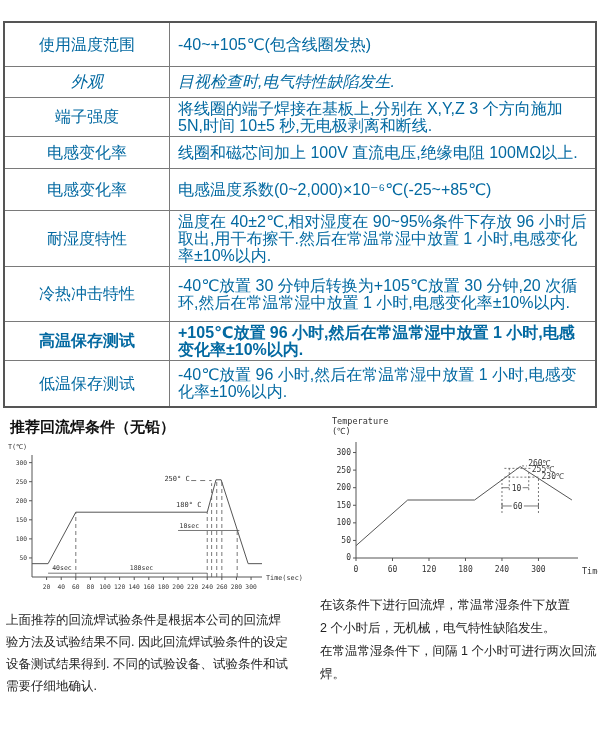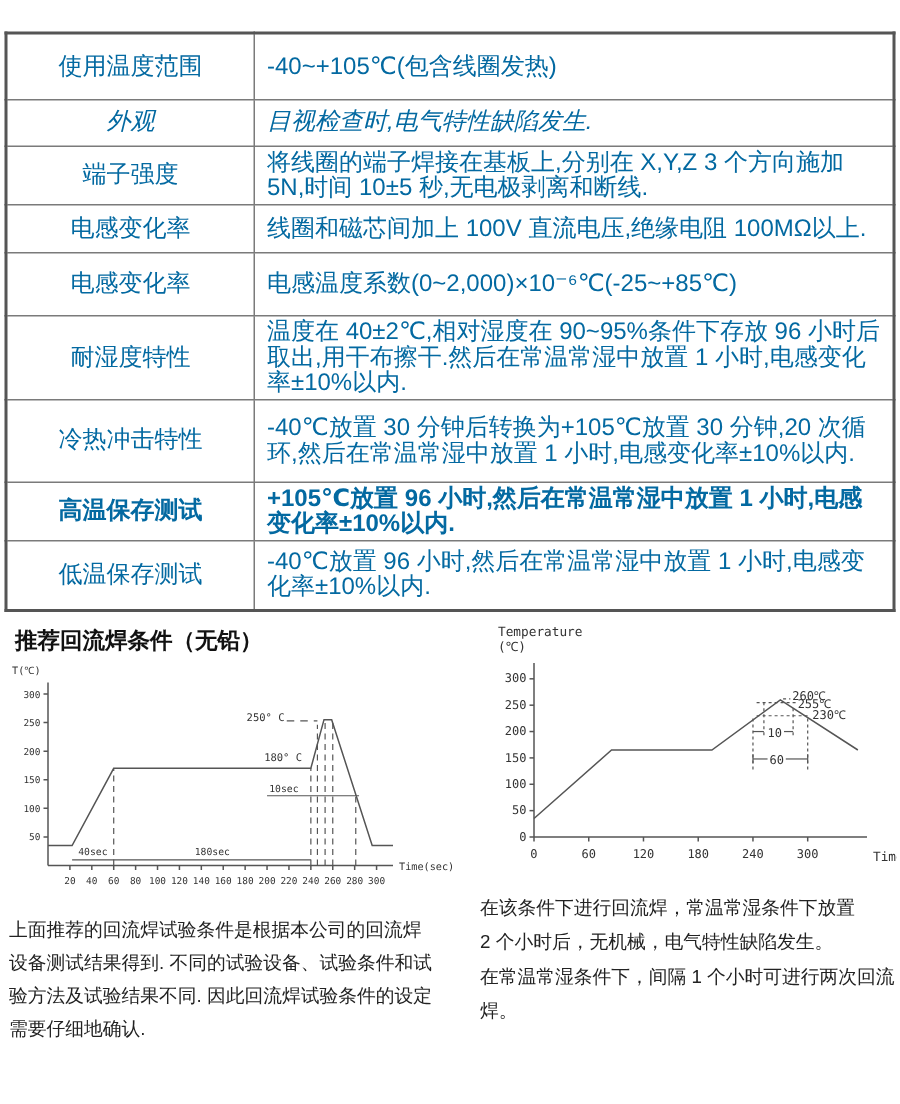--- a/index.html
+++ b/index.html
@@ -137,22 +137,22 @@
             <polyline points="26,122.65625 42.06349206349206,122.65625 69.80952380952381,71.1875 201.23809523809524,71.1875 210,38.78125 215.11111111111111,38.78125 242.12698412698413,122.65625 256,122.65625" fill="none" stroke="#555" stroke-width="1"></polyline>
             <text x="183.71428571428572" y="39.6375" text-anchor="end" font-size="7">250° C</text>
             <text x="195.39682539682542" y="66.325" text-anchor="end" font-size="7">180° C</text>
             <text x="173.4920634920635" y="86.9125" text-anchor="start" font-size="6.5">10sec</text>
             <text x="55.93650793650794" y="128.85" text-anchor="middle" font-size="6.5">40sec</text>
             <text x="135.52380952380952" y="128.85" text-anchor="middle" font-size="6.5">180sec</text>
           </svg>
         </div>
       <div class="note">
         <div>上面推荐的回流焊试验条件是根据本公司的回流焊</div>
+        <div>验方法及试验结果不同. 因此回流焊试验条件的设定</div>
         <div>设备测试结果得到. 不同的试验设备、试验条件和试</div>
-        <div>验方法及试验结果不同. 因此回流焊试验条件的设定</div>
         <div>需要仔细地确认.</div>
       </div>
     </div>
 
     <div class="col-right">
       <div class="chart">
           <svg width="278" height="172" viewBox="0 0 278 172">
             <line x1="36" y1="26" x2="36" y2="142" stroke="#555"></line>
             <line x1="36" y1="142" x2="258" y2="142" stroke="#555"></line>
             <line x1="33" y1="142" x2="36" y2="142" stroke="#555"></line>

